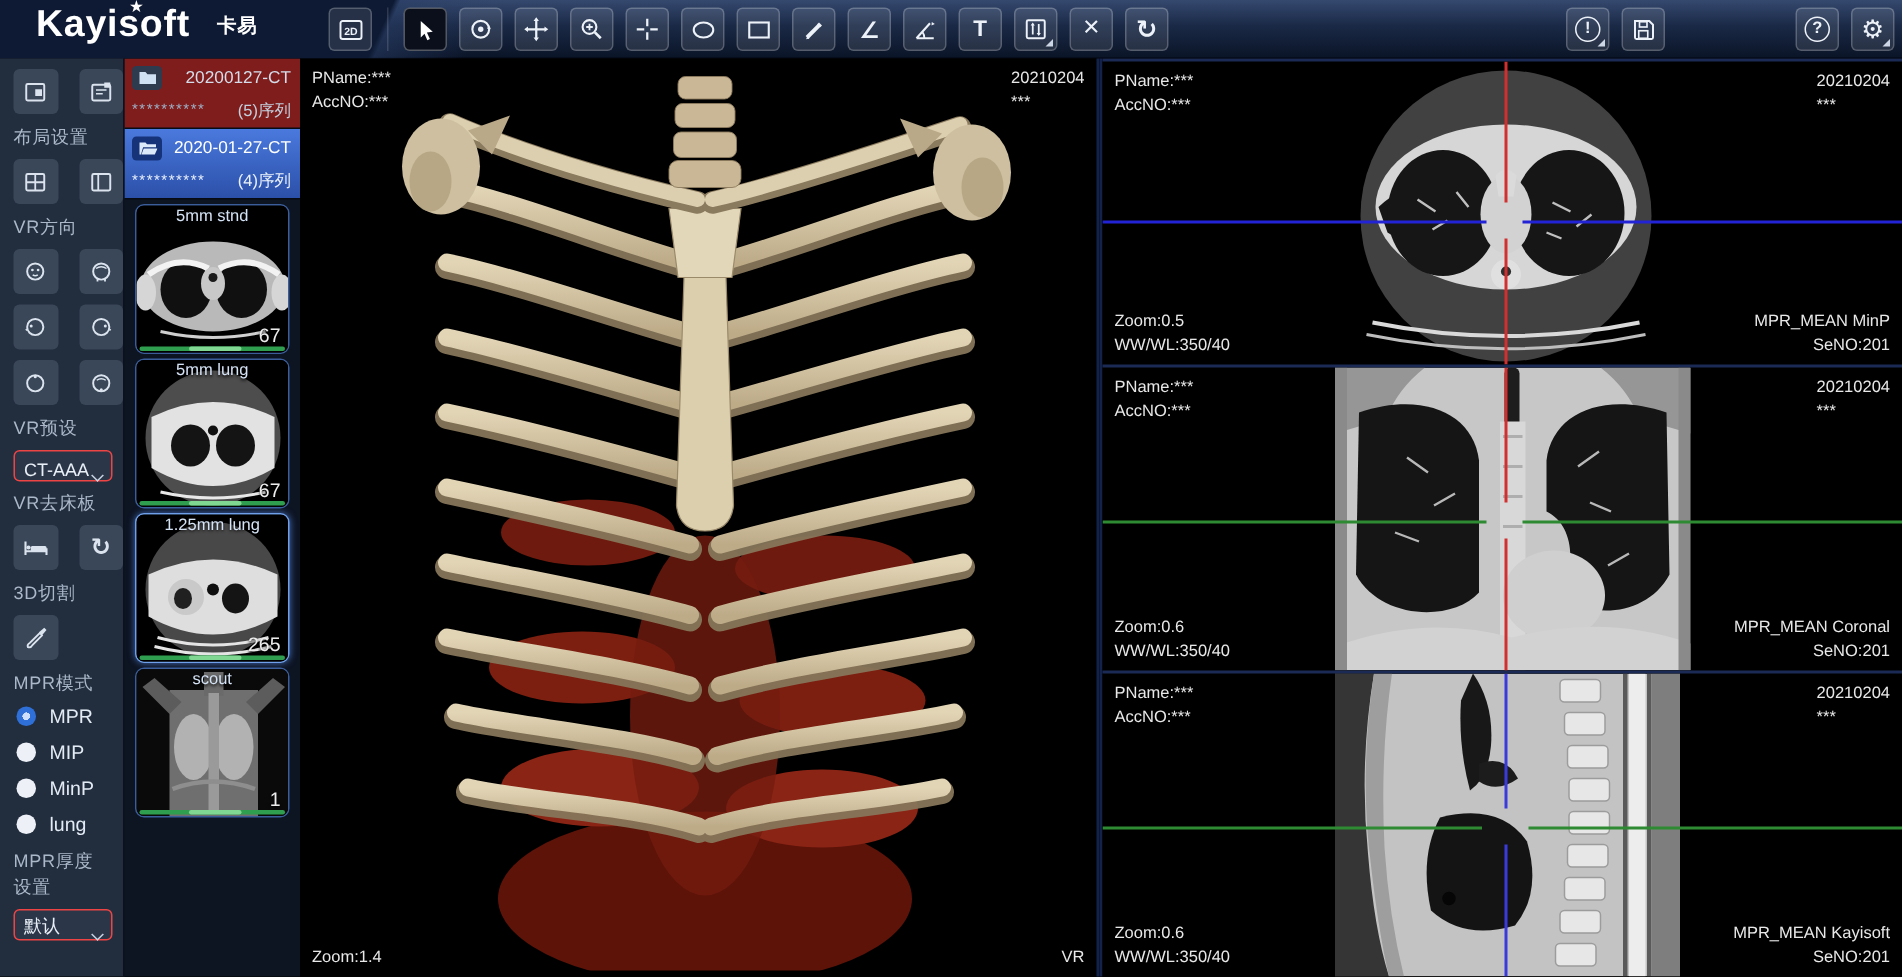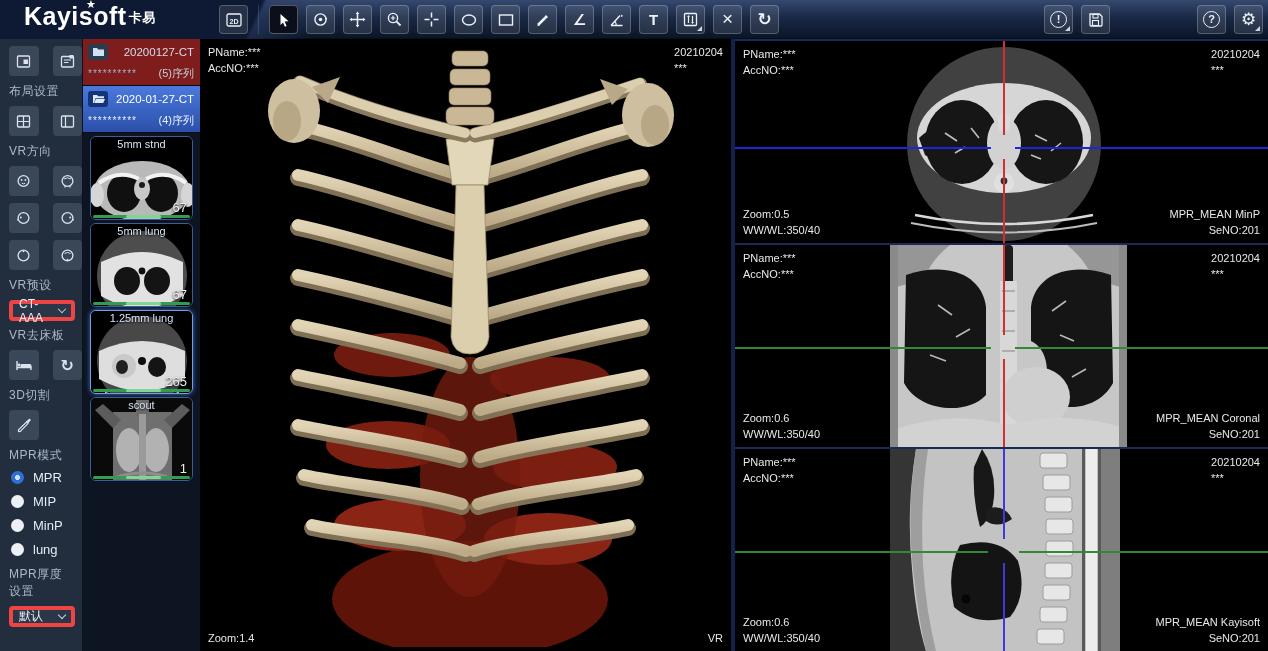--- a/index.html
+++ b/index.html
@@ -7,62 +7,62 @@
   *{box-sizing:border-box}
   .abs{position:absolute}
 
   
   .toolbar{position:absolute;left:0;top:0;width:1268px;height:39px;
     background:linear-gradient(180deg,#35496f 0%,#1a2946 45%,#0b1528 100%);border-bottom:1px solid #060d1c;}
   .toolbar:before{content:"";position:absolute;left:0;top:0;width:420px;height:39px;
     background:linear-gradient(115deg,#0e1a33 60%,rgba(40,60,100,.55) 61%,rgba(14,26,51,0) 75%);}
   .logo{position:absolute;left:24px;top:2px;color:#fff;font-weight:bold;font-size:25px;letter-spacing:.5px;}
   .logo .star{position:absolute;left:62px;top:-4px;font-size:11px;color:#fff;font-weight:normal}
-  .logo .cn{font-size:13px;font-weight:bold;margin-left:2px;vertical-align:3px}
+  .logo .cn{font-size:13px;font-weight:bold;margin-left:18px;vertical-align:3px}
   .tgroup{position:absolute;top:5px;display:flex;gap:8px}
   .tbtn{width:29px;height:29px;border-radius:4px;background:rgba(255,255,255,.10);
     border:1px solid rgba(255,255,255,.22);color:#edf2f9;display:flex;align-items:center;justify-content:center;
     font-size:15px;position:relative;cursor:pointer}
   .tbtn.active{background:#0a0f1b;border-color:rgba(255,255,255,.3)}
   .tbtn svg{display:block}
   .tbtn.corner:after{content:"";position:absolute;right:2px;bottom:2px;
     border-left:5px solid transparent;border-bottom:5px solid #cdd6e4}
   .circle-ic{width:17px;height:17px;border:1.5px solid #edf2f9;border-radius:50%;display:flex;
     align-items:center;justify-content:center;font-size:11px;font-weight:bold;line-height:1}
   .tsep{width:1px;height:29px;background:rgba(255,255,255,.14);margin:0 2px}
 
   
   .sidebar{position:absolute;left:0;top:39px;width:83px;height:612px;background:#222e3e;
     border-right:1px solid #0b111d;padding:7px 0 0 9px;color:#b7c3d3}
   .sb-row{display:flex;gap:14px;margin-bottom:7px}
   .sbtn{width:30px;height:30px;border-radius:4px;background:#3a4758;display:flex;align-items:center;
     justify-content:center;color:#dbe4ee;cursor:pointer}
   .sb-label{font-size:12px;color:#aab8c9;margin:4px 12px 6px 0;letter-spacing:.5px}
-  .select{width:66px;height:21px;background:#2b3749;border:4px solid #ef4444;border-radius:4px;
-    display:flex;align-items:center;justify-content:space-between;padding:0 6px;color:#e9eff7;
+  .select{width:66px;height:21px;background:#2b3749;border:1px solid #ef4444;border-radius:4px;
+    display:flex;align-items:flex-end;justify-content:space-between;padding:0 6px;color:#e9eff7;
     font-size:12px;margin-bottom:6px;cursor:pointer}
   .chev{width:6px;height:6px;border-right:1.6px solid #c9d4e4;border-bottom:1.6px solid #c9d4e4;
     transform:rotate(45deg);margin-top:-3px}
   .radio{display:flex;align-items:center;gap:9px;margin:0 0 9px 2px;font-size:13px;color:#e3ebf5;cursor:pointer}
   .rdot{width:13px;height:13px;border-radius:50%;background:#edf1f7;flex:none}
   .radio.checked .rdot{background:radial-gradient(circle,#cfe0ff 0 2.5px,#2e6fd8 2.6px)}
 
   
   .series{position:absolute;left:83px;top:39px;width:117px;height:612px;background:#0d1422;overflow:hidden}
   .study{padding:5px 6px 4px 5px;background:#7f1d1d;border-bottom:1px solid #070b14;color:#d4dde9;cursor:pointer}
   .study .r1{display:flex;align-items:center;gap:5px}
   .study .fbtn{width:20px;height:16px;border-radius:3px;background:#2e3a4d;display:flex;align-items:center;justify-content:center;flex:none}
   .study .title{flex:1;text-align:right;font-size:11.5px;white-space:nowrap}
   .study .r2{display:flex;justify-content:space-between;align-items:center;margin-top:6px}
   .study .masked{font-size:10px;letter-spacing:1px;color:#9fb0c6}
   .study .count{font-size:11px;color:#c3cfdd}
   .study.selected{background:linear-gradient(180deg,#4a79dd 0%,#2b50a9 100%);color:#fff}
   .study.selected .fbtn{background:#16337a}
   .study.selected .masked,.study.selected .count{color:#eaf1fd}
-  .thumb{width:103px;height:84px;position:relative;border:1px solid #3b5e9b;border-radius:6px;
+  .thumb{width:103px;height:100px;position:relative;border:1px solid #3b5e9b;border-radius:6px;
     background:#000;overflow:hidden;margin:3px auto 0 auto;cursor:pointer}
   .thumb.selected{border-color:#6f9fe8;box-shadow:0 0 5px rgba(80,130,220,.8)}
   .tlabel{position:absolute;top:1px;left:0;width:100%;text-align:center;font-size:11px;color:#d5e3f6;
     z-index:3;text-shadow:0 1px 2px #000}
   .tcount{position:absolute;right:5px;bottom:4px;font-size:13px;color:#ececec;z-index:3;text-shadow:0 1px 2px #000}
   .tbar{position:absolute;left:2px;right:2px;bottom:1px;height:3px;background:#2f9e4f;z-index:3;border-radius:2px}
   .tbar i{position:absolute;left:34%;width:36%;top:0;bottom:0;background:#7fd792;border-radius:2px}
 
   
   .vr{position:absolute;left:200px;top:39px;width:533px;height:612px;background:#000;border-right:2px solid #13224a}

